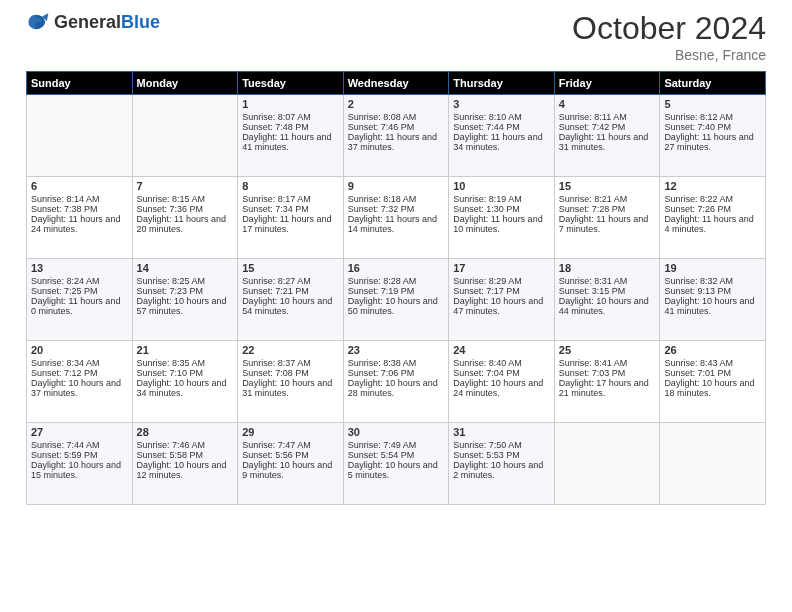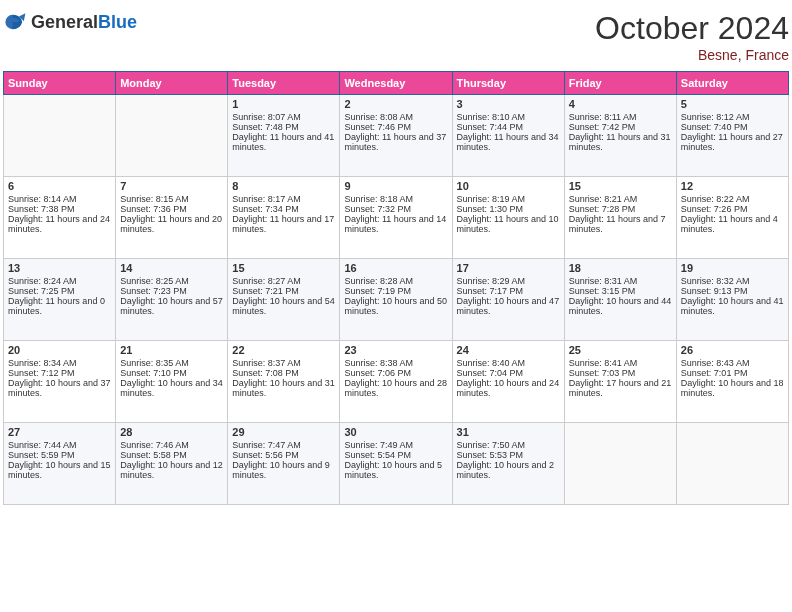--- a/index.html
+++ b/index.html
@@ -6,21 +6,21 @@
     body {
       font-family: Arial, sans-serif;
       background: #fff;
       width: 792px;
       height: 612px;
       overflow: hidden;
     }
     .page {
       width: 792px;
       height: 612px;
-      padding: 10px 3px;
+      padding: 10px 26px;
       background: #fff;
     }
     .header {
       display: flex;
       justify-content: space-between;
       align-items: flex-start;
       margin-bottom: 8px;
     }
     .logo {
       display: flex;
@@ -45,29 +45,29 @@
       text-align: right;
       margin-left: 35px;
     }
     .month-title {
       font-size: 32px;
       font-weight: normal;
       color: #333;
     }
     .location-title {
       font-size: 14px;
-      color: #7f1d1d;
+      color: #737373;
     }
     .calendar {
       width: 100%;
       border-collapse: collapse;
       border: 1px solid #ccc;
     }
     .calendar th {
-      background: #ec4899;
+      background: #000000;
       color: #fff;
       font-size: 11px;
       font-weight: bold;
       padding: 5px 4px;
       text-align: left;
       border: 1px solid #2a5fa0;
     }
     .calendar td {
       width: calc(100% / 7);
       vertical-align: top;

